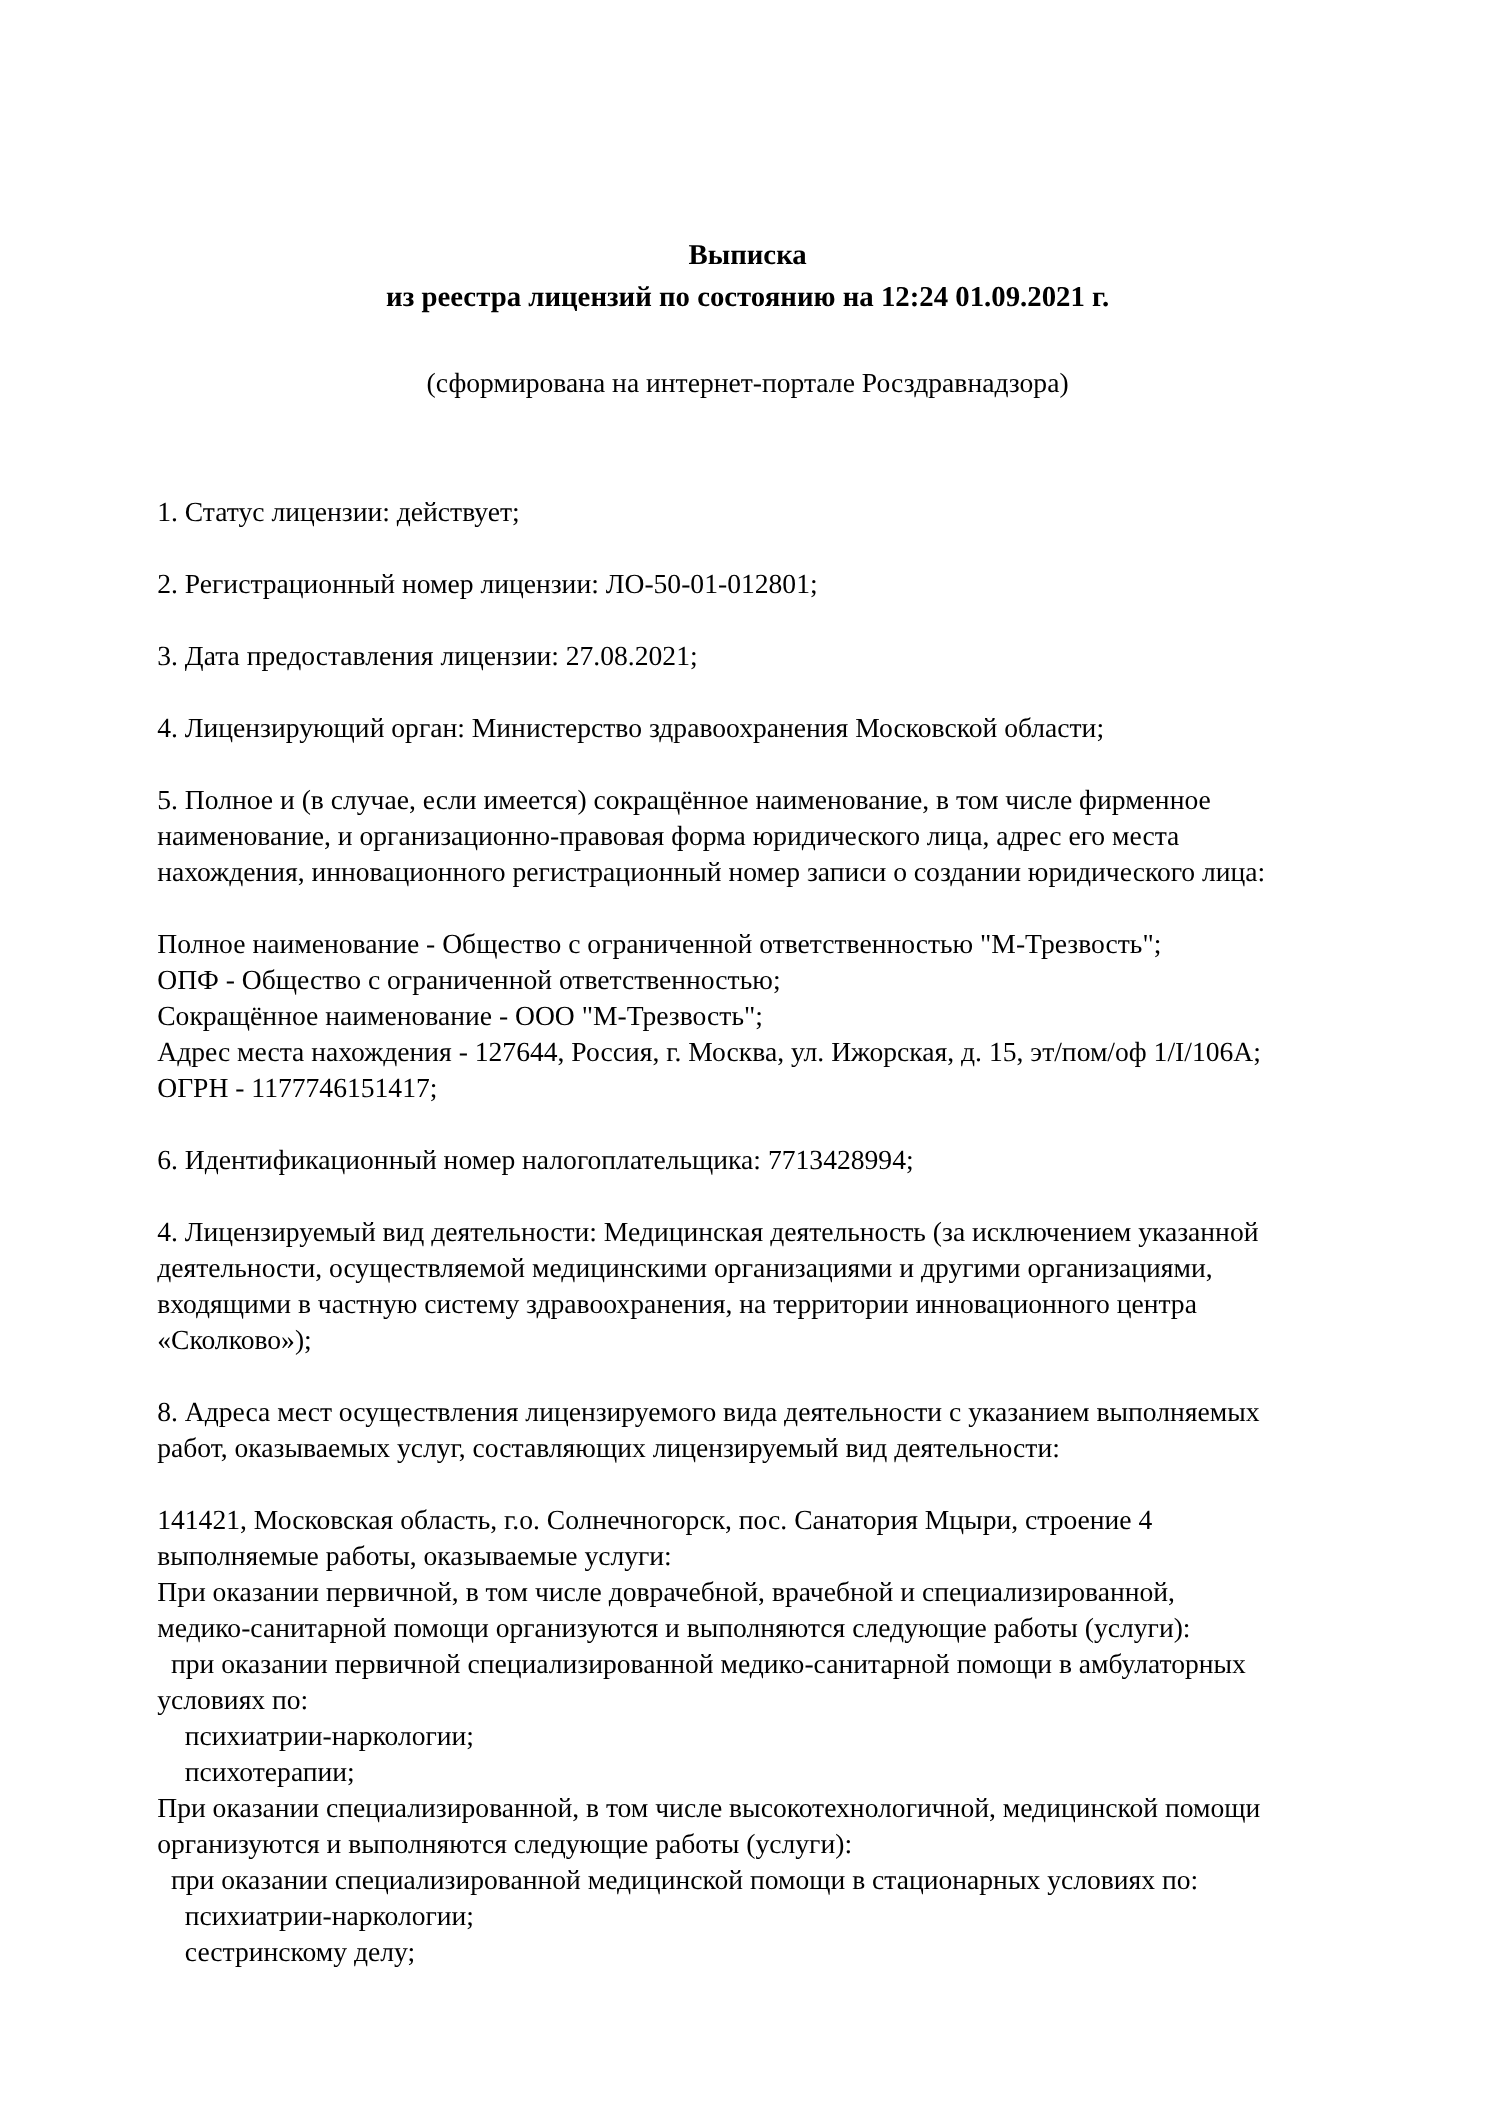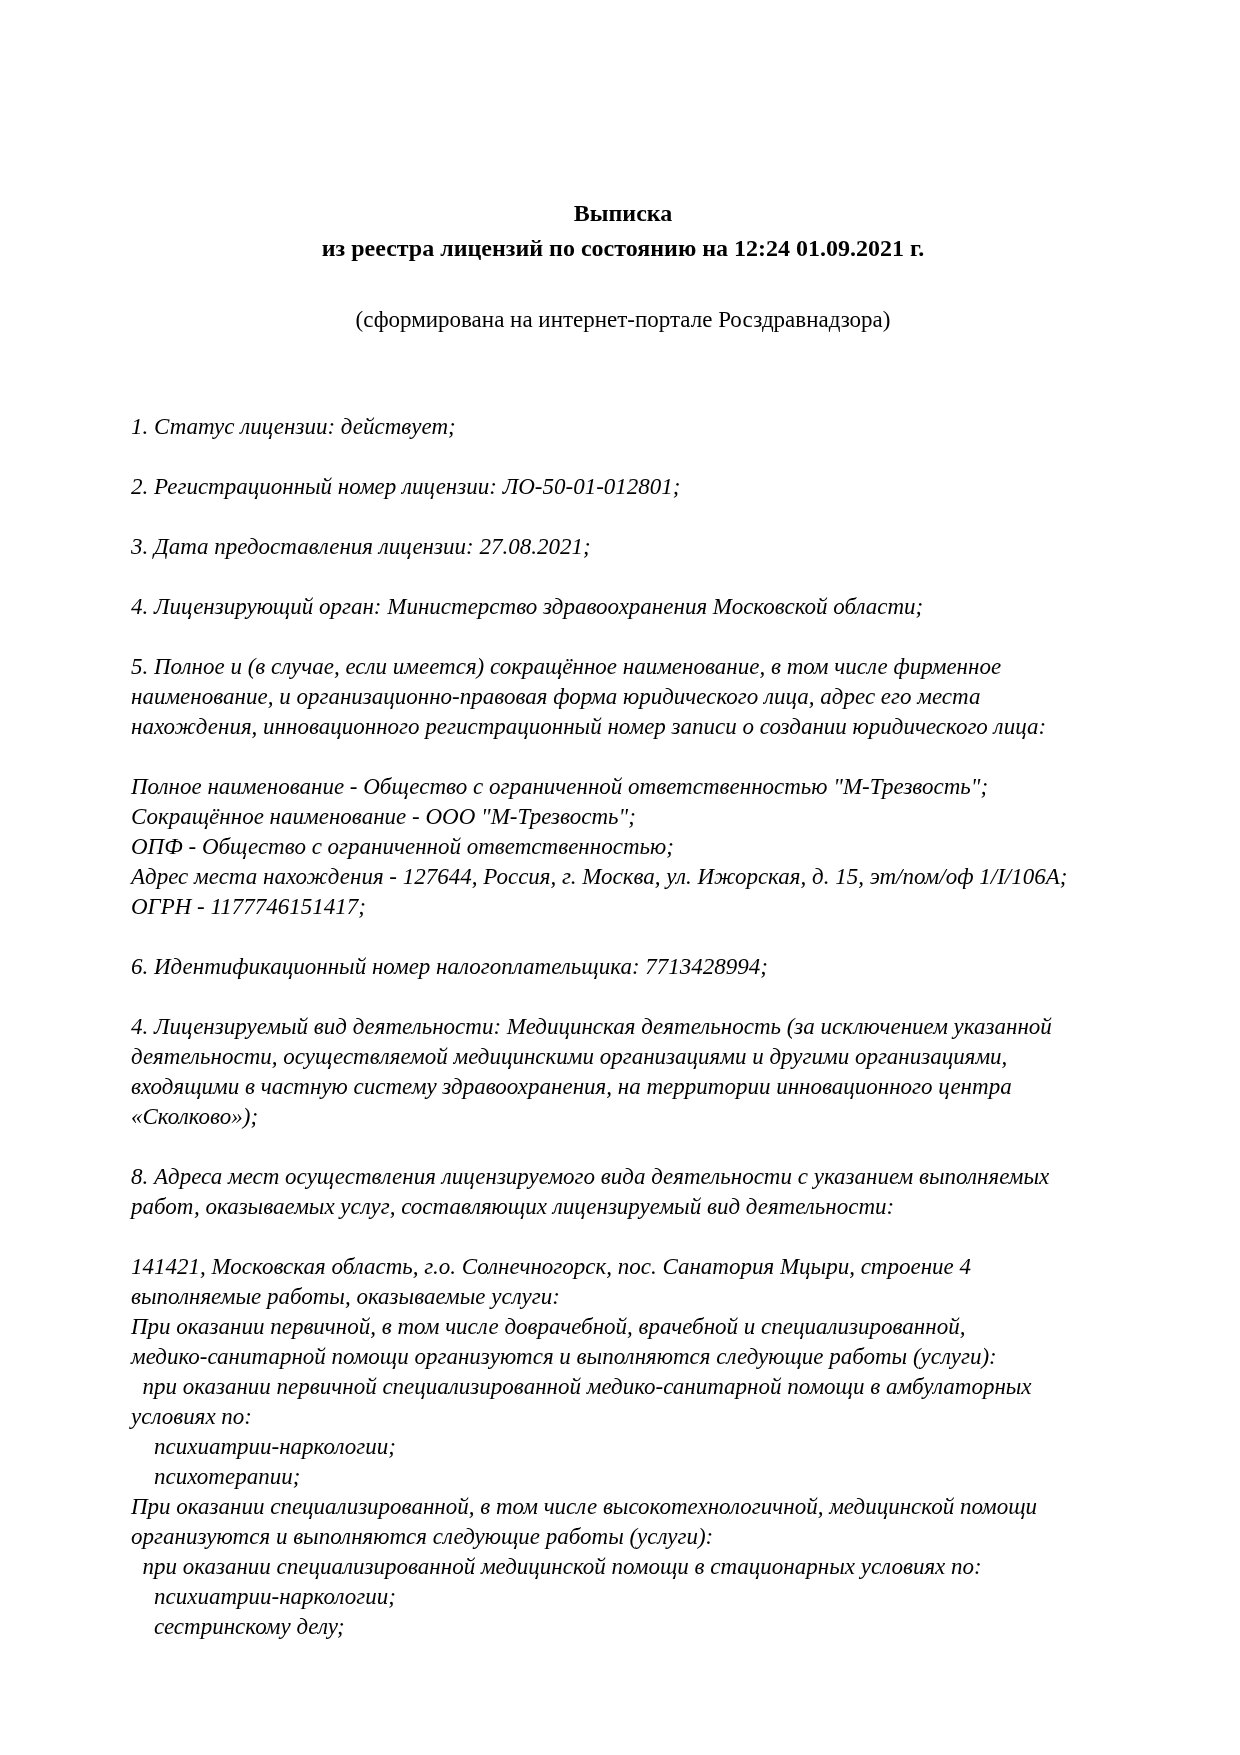--- a/index.html
+++ b/index.html
@@ -42,21 +42,20 @@
     position: absolute;
     top: 412px;
     left: 131px;
     width: 992px;
     font-size: 23px;
     line-height: 30px;
   }
   .doc-body .line {
     min-height: 30px;
     white-space: pre-wrap;
-    font-style: italic;
   }
 </style>
 </head>
 <body>
 
 <div class="page">
   <div class="title-line l1">Выписка</div>
   <div class="title-line l2">из реестра лицензий по состоянию на 12:24 01.09.2021 г.</div>
   <div class="subtitle">(сформирована на интернет-портале Росздравнадзора)</div>
   <div class="doc-body">
@@ -66,22 +65,22 @@
       <div class="line"></div>
       <div class="line">3. Дата предоставления лицензии: 27.08.2021;</div>
       <div class="line"></div>
       <div class="line">4. Лицензирующий орган: Министерство здравоохранения Московской области;</div>
       <div class="line"></div>
       <div class="line">5. Полное и (в случае, если имеется) сокращённое наименование, в том числе фирменное</div>
       <div class="line">наименование, и организационно-правовая форма юридического лица, адрес его места</div>
       <div class="line">нахождения, инновационного регистрационный номер записи о создании юридического лица:</div>
       <div class="line"></div>
       <div class="line">Полное наименование - Общество с ограниченной ответственностью "М-Трезвость";</div>
+      <div class="line">ОПФ - Общество с ограниченной ответственностью;</div>
       <div class="line">Сокращённое наименование - ООО "М-Трезвость";</div>
-      <div class="line">ОПФ - Общество с ограниченной ответственностью;</div>
       <div class="line">Адрес места нахождения - 127644, Россия, г. Москва, ул. Ижорская, д. 15, эт/пом/оф 1/I/106А;</div>
       <div class="line">ОГРН - 1177746151417;</div>
       <div class="line"></div>
       <div class="line">6. Идентификационный номер налогоплательщика: 7713428994;</div>
       <div class="line"></div>
       <div class="line">4. Лицензируемый вид деятельности: Медицинская деятельность (за исключением указанной</div>
       <div class="line">деятельности, осуществляемой медицинскими организациями и другими организациями,</div>
       <div class="line">входящими в частную систему здравоохранения, на территории инновационного центра</div>
       <div class="line">«Сколково»);</div>
       <div class="line"></div>

